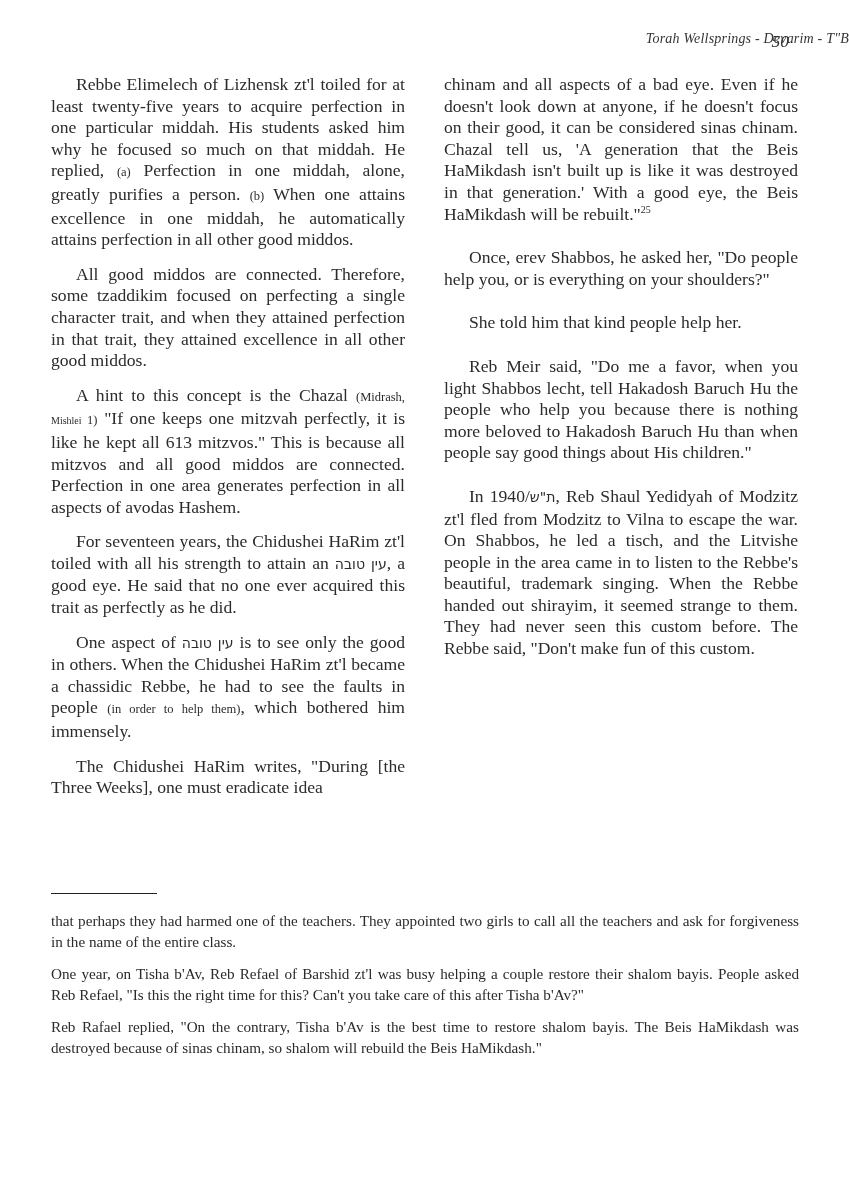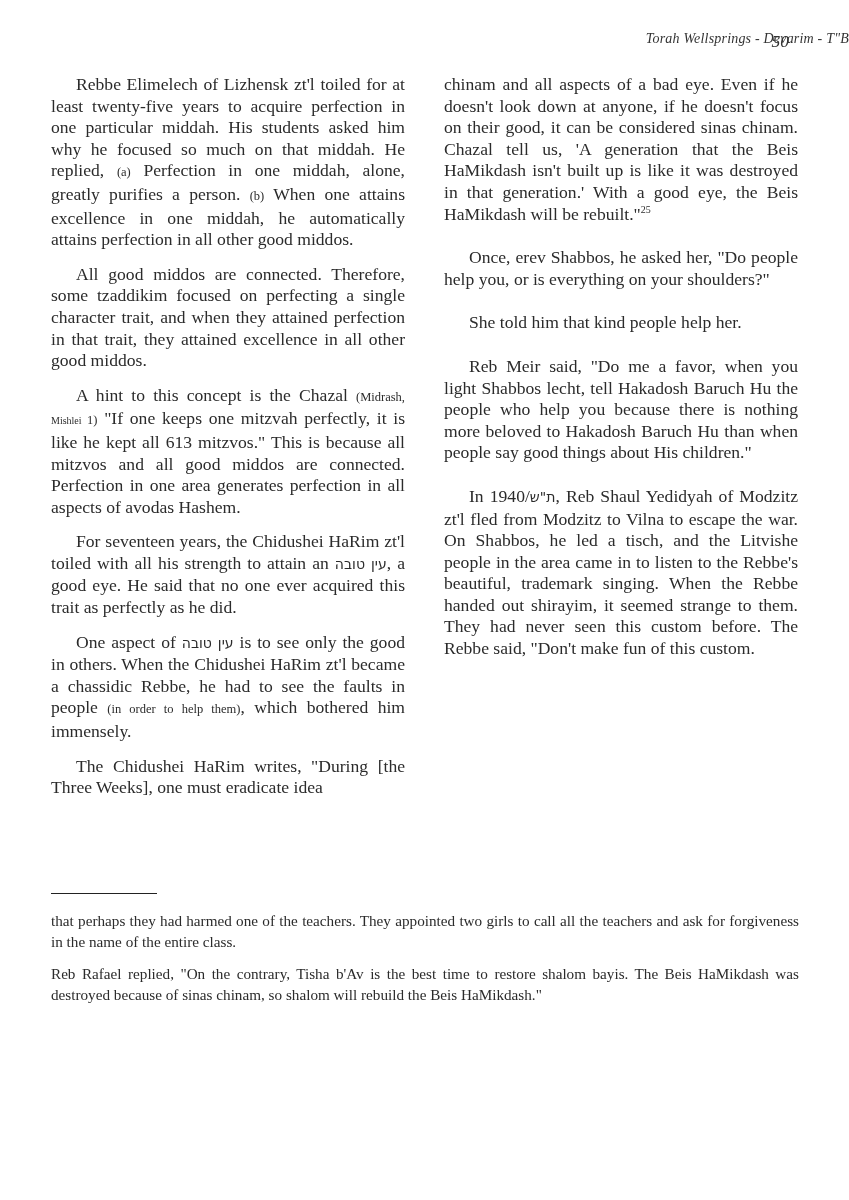--- a/index.html
+++ b/index.html
@@ -78,14 +78,15 @@
   <p class="para gap-large"><span>Once, </span><span class="it">erev Shabbos</span><span>, he asked her, "Do people help you, or is everything on your shoulders?"</span></p>
   <p class="para gap-large"><span>She told him that kind people help her.</span></p>
   <p class="para gap-large"><span>Reb Meir said, "Do me a favor, when you light </span><span class="it">Shabbos lecht</span><span>, tell Hakadosh Baruch Hu the people who help you because there is nothing more beloved to Hakadosh Baruch Hu than when people say good things about His children."</span></p>
   <p class="para"><span>In 1940/</span><span class="heb" dir="rtl">ת"ש</span><span>, Reb Shaul Yedidyah of Modzitz </span><span class="it">zt'l</span><span> fled from Modzitz to Vilna to escape the war. On Shabbos, he led a </span><span class="it">tisch</span><span>, and the Litvishe people in the area came in to listen to the Rebbe's beautiful, trademark singing. When the Rebbe handed out </span><span class="it">shirayim</span><span>, it seemed strange to them. They had never seen this custom before. The Rebbe said, "Don't make fun of this custom.</span></p>
 </div>
 
 <div class="footnote-rule"></div>
 
 <div class="footnotes">
   <p class="fn-para"><span>that perhaps they had harmed one of the teachers. They appointed two girls to call all the teachers and ask for forgiveness in the name of the entire class.</span></p>
+  <p class="fn-para"><span>One year, on Tisha b'Av, Reb Refael of Barshid </span><span class="it">zt'l</span><span> was busy helping a couple restore their shalom bayis. People asked Reb Refael, "Is this the right time for this? Can't you take care of this after Tisha b'Av?"</span></p>
   <p class="fn-para"><span>Reb Rafael replied, "On the contrary, Tisha b'Av is the best time to restore shalom bayis. The Beis HaMikdash was destroyed because of sinas chinam, so shalom will rebuild the Beis HaMikdash."</span></p>
 </div>
 
 </body></html>

